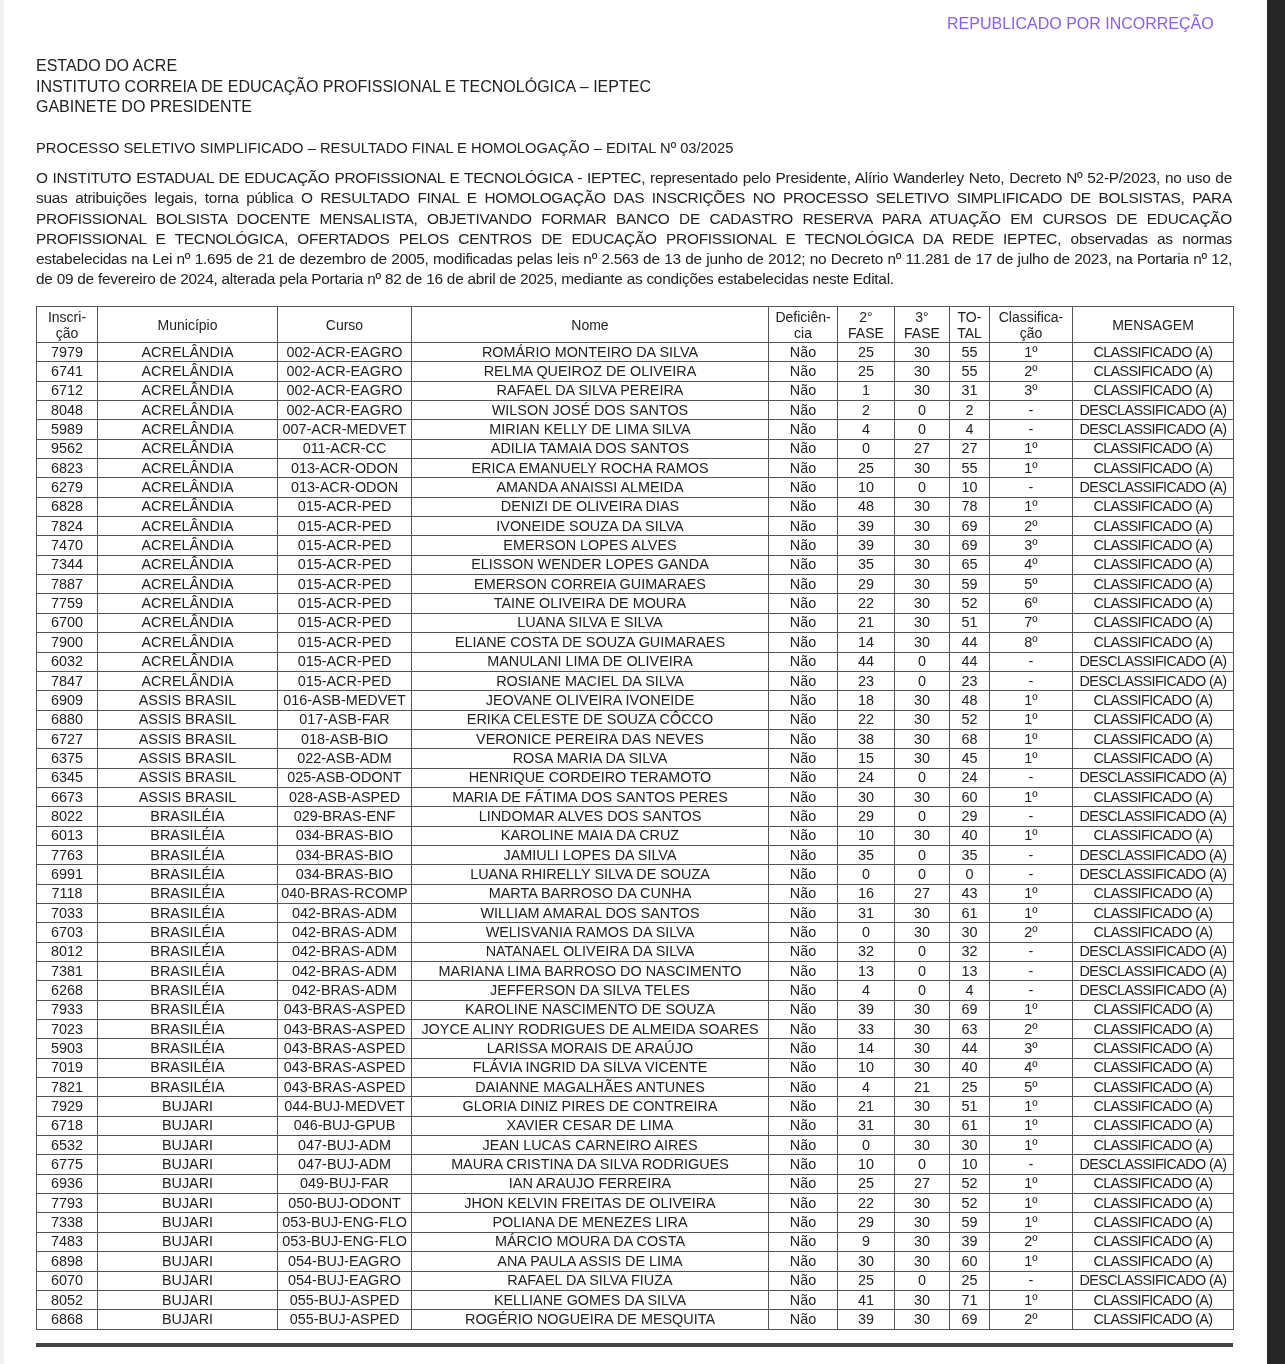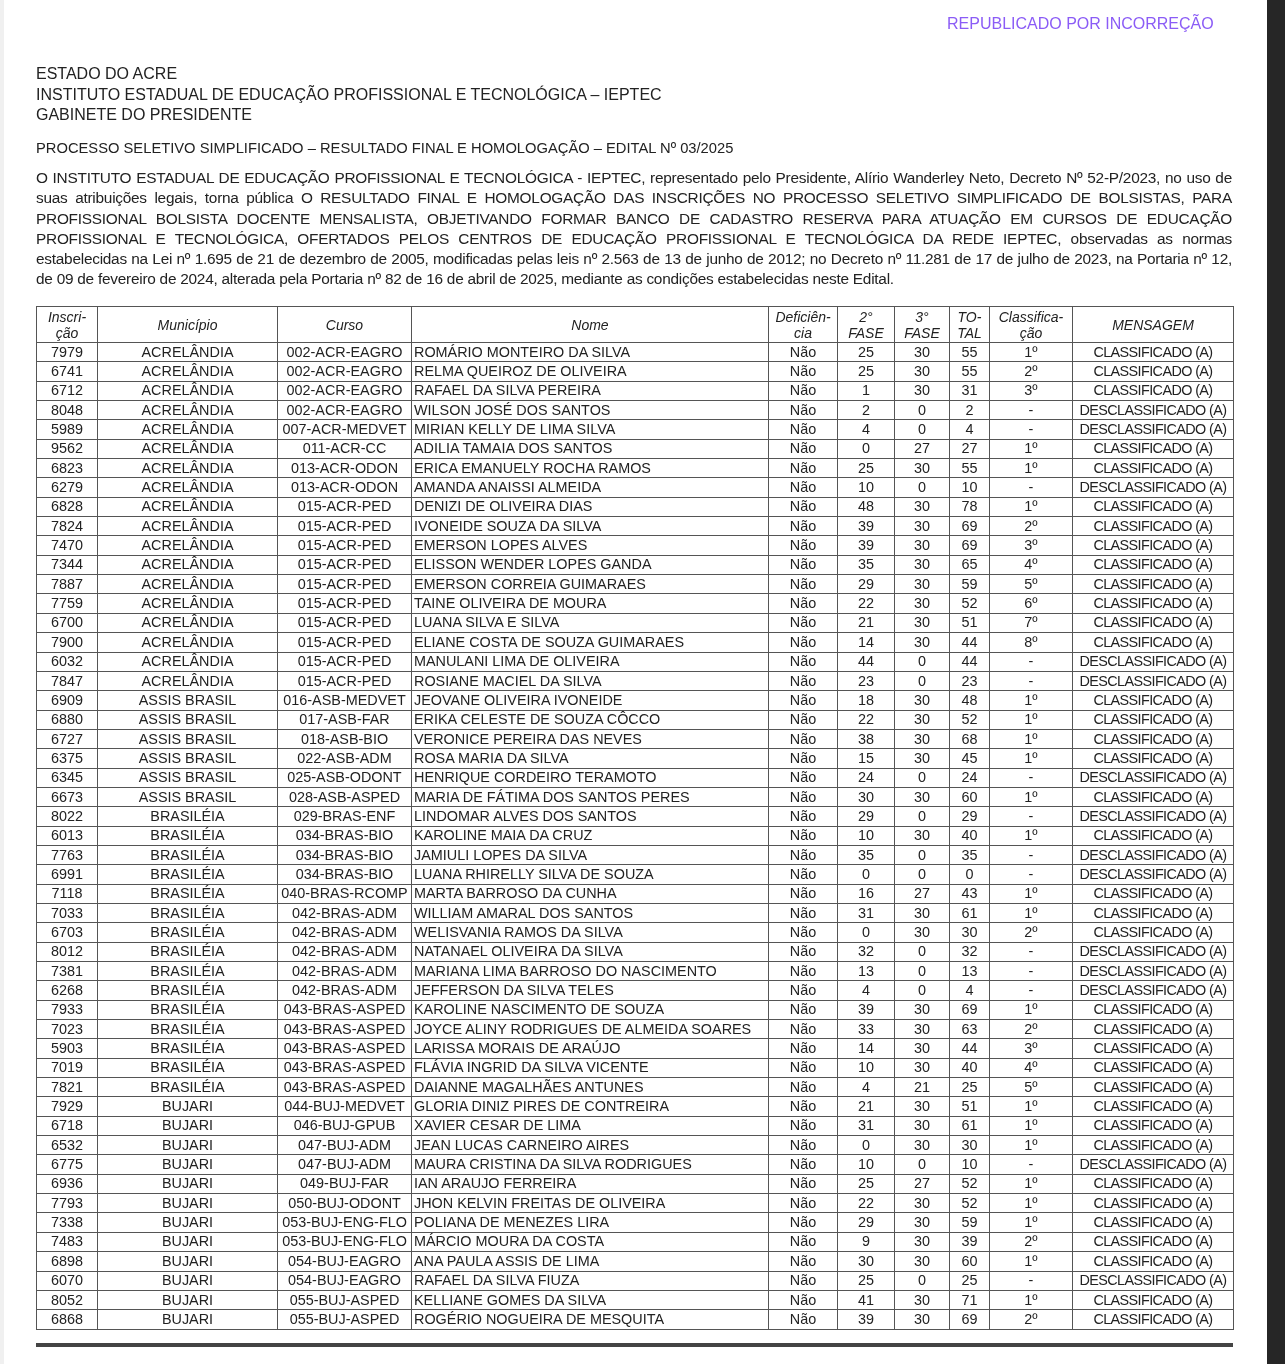--- a/index.html
+++ b/index.html
@@ -13,59 +13,59 @@
     background: #262626;
   }
   .left-edge {
     position: absolute; top: 0; left: 0; width: 4px; height: 1364px;
     background: #f0f0f0;
   }
   .republished {
     position: absolute; top: 15px; left: 947px; font-size: 16px; color: #8b5cf6;
   }
   .header-block {
-    position: absolute; top: 64px; left: 36px; font-size: 16px; line-height: 20.5px; color: #222;
+    position: absolute; top: 56px; left: 36px; font-size: 16px; line-height: 20.5px; color: #222;
   }
   .process-title {
     position: absolute; top: 139px; left: 36px; font-size: 15.5px; color: #222;
     transform: scaleX(0.95); transform-origin: left;
   }
   .intro {
     position: absolute; top: 168px; left: 36px; width: 1196px;
     font-size: 15.4px; line-height: 20.3px; text-align: justify; color: #222;
     letter-spacing: -0.25px;
   }
   table.results {
     position: absolute; top: 306px; left: 36px; width: 1197px;
     border-collapse: collapse; table-layout: fixed;
     font-size: 14.4px; color: #222;
   }
   table.results th, table.results td {
     border: 1px solid #555; padding: 0 2px; height: 18.35px; line-height: 17px;
     white-space: nowrap; overflow: hidden; font-weight: normal;
   }
-  table.results th { height: 35px; line-height: 16px; text-align: center; font-size: 14px; font-style: italic; }
+  table.results th { height: 35px; line-height: 16px; text-align: center; font-size: 14px; }
   td.c { text-align: center; }
-  td.l { text-align: left; }
+  td.l { text-align: center; }
   td.msg { text-align: center; letter-spacing: -0.6px; }
   .footer-rule {
     position: absolute; top: 1343px; left: 36px; width: 1197px; height: 4px; background: #444;
   }
 </style>
 </head>
 <body>
 
 <div class="left-edge"></div>
 <div class="right-edge"></div>
 
 <div class="republished">REPUBLICADO POR INCORREÇÃO</div>
 
 <div class="header-block">
   <div>ESTADO DO ACRE</div>
-  <div>INSTITUTO ESTADUAL DE EDUCAÇÃO PROFISSIONAL E TECNOLÓGICA – IEPTEC</div>
+  <div>INSTITUTO CORREIA DE EDUCAÇÃO PROFISSIONAL E TECNOLÓGICA – IEPTEC</div>
   <div>GABINETE DO PRESIDENTE</div>
 </div>
 
 <div class="process-title">PROCESSO SELETIVO SIMPLIFICADO – RESULTADO FINAL E HOMOLOGAÇÃO – EDITAL Nº 03/2025</div>
 <div class="intro">O INSTITUTO ESTADUAL DE EDUCAÇÃO PROFISSIONAL E TECNOLÓGICA - IEPTEC, representado pelo Presidente, Alírio Wanderley Neto, Decreto Nº 52-P/2023, no uso de suas atribuições legais, torna pública O RESULTADO FINAL E HOMOLOGAÇÃO DAS INSCRIÇÕES NO PROCESSO SELETIVO SIMPLIFICADO DE BOLSISTAS, PARA PROFISSIONAL BOLSISTA DOCENTE MENSALISTA, OBJETIVANDO FORMAR BANCO DE CADASTRO RESERVA PARA ATUAÇÃO EM CURSOS DE EDUCAÇÃO PROFISSIONAL E TECNOLÓGICA, OFERTADOS PELOS CENTROS DE EDUCAÇÃO PROFISSIONAL E TECNOLÓGICA DA REDE IEPTEC, observadas as normas estabelecidas na Lei nº 1.695 de 21 de dezembro de 2005, modificadas pelas leis nº 2.563 de 13 de junho de 2012; no Decreto nº 11.281 de 17 de julho de 2023, na Portaria nº 12, de 09 de fevereiro de 2024, alterada pela Portaria nº 82 de 16 de abril de 2025, mediante as condições estabelecidas neste Edital.</div>
 
 <table class="results">
   <colgroup>
     <col style="width:61px">
       <col style="width:180px">

